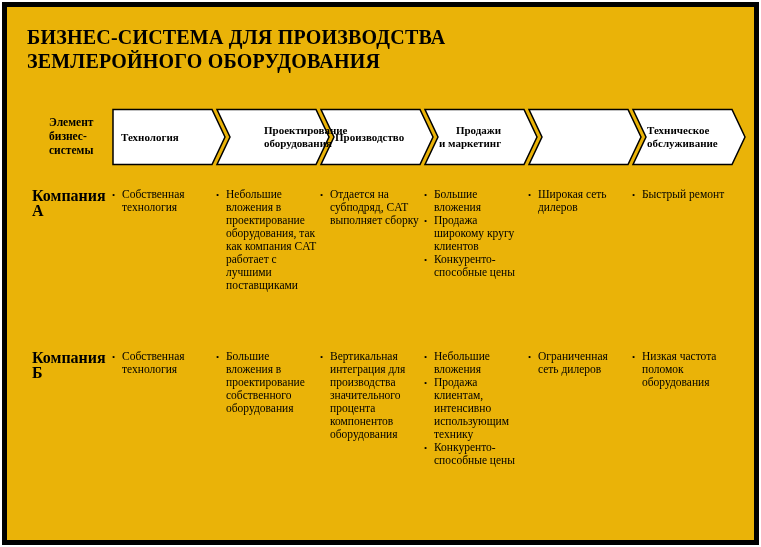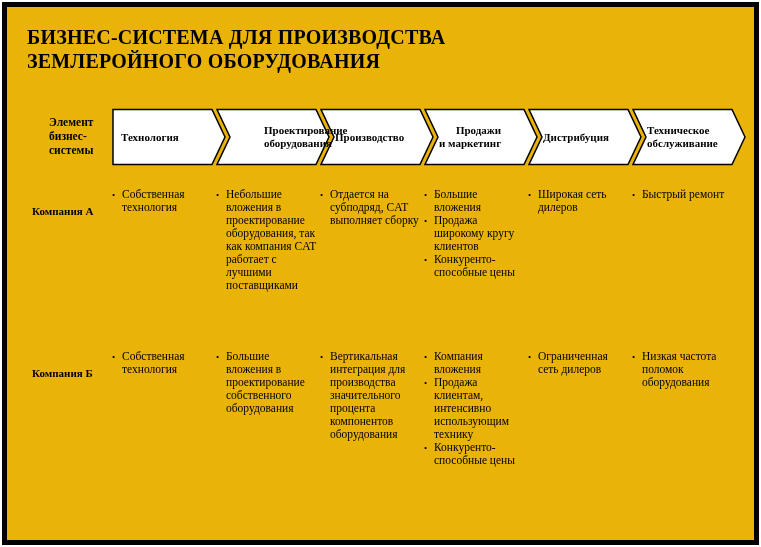--- a/index.html
+++ b/index.html
@@ -54,23 +54,23 @@
     font-weight: bold;
     line-height: 13px;
     white-space: pre-line;
   }
   .company-row {
     position: absolute;
     left: 0; width: 100%;
   }
   .company-label {
     position: absolute;
-    left: 25px; top: 16px;
+    left: 25px; top: 0;
     width: 80px;
-    font-size: 11px;
+    font-size: 16px;
     font-weight: bold;
     line-height: 15px;
   }
   .cell {
     position: absolute;
     top: 0;
     width: 101px;
   }
   .bullet-item {
     display: flex;
@@ -104,21 +104,20 @@
         <polygon points="313,1.5 412,1.5 425,29 412,56.5 313,56.5 326,29"></polygon>
         <polygon points="417,1.5 516,1.5 529,29 516,56.5 417,56.5 430,29"></polygon>
         <polygon points="521,1.5 620,1.5 633,29 620,56.5 521,56.5 534,29"></polygon>
       </svg>
   <div class="step-label" style="left: 9px;">Технология</div>
       <div class="step-label" style="left: 104px; margin-left: 48px;">Проектирование
 оборудования</div>
       <div class="step-label" style="left: 223px;">Производство</div>
       <div class="step-label" style="left: 327px; text-align: right;">Продажи
 и маркетинг</div>
-      <div class="step-label" style="left: 431px;">Дистрибуция</div>
       <div class="step-label" style="left: 535px;">Техническое
 обслуживание</div>
     </div>
   <div>
       <div class="company-row" style="top: 181px;">
         <div class="company-label">Компания А</div>
         <div class="cell" style="left: 105px;">
           <div class="bullet-item">
             <span class="bullet-marker">•</span>
             <span class="bullet-text">Собственная технология</span>
@@ -179,21 +178,21 @@
         </div>
         <div class="cell" style="left: 313px;">
           <div class="bullet-item">
             <span class="bullet-marker">•</span>
             <span class="bullet-text">Вертикальная интеграция для производства значительного процента компонентов оборудования</span>
           </div>
         </div>
         <div class="cell" style="left: 417px;">
           <div class="bullet-item">
             <span class="bullet-marker">•</span>
-            <span class="bullet-text">Компания вложения</span>
+            <span class="bullet-text">Небольшие вложения</span>
           </div>
           <div class="bullet-item">
             <span class="bullet-marker">•</span>
             <span class="bullet-text">Продажа клиентам, интенсивно использующим технику</span>
           </div>
           <div class="bullet-item">
             <span class="bullet-marker">•</span>
             <span class="bullet-text">Конкуренто-способные цены</span>
           </div>
         </div>

